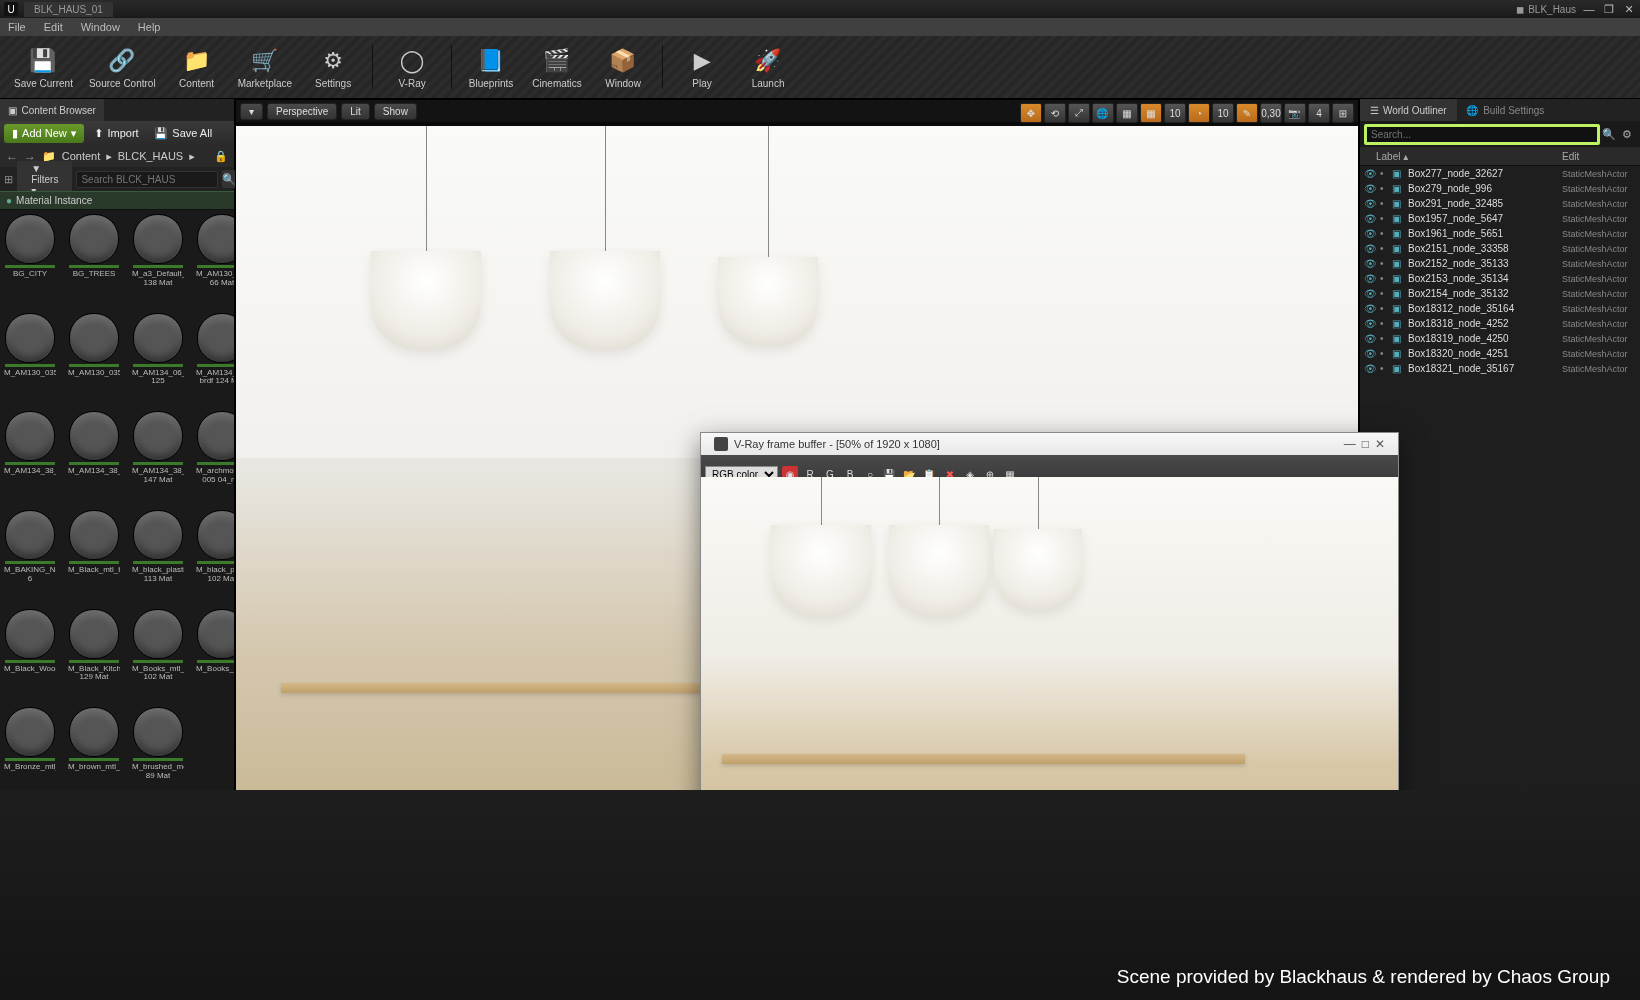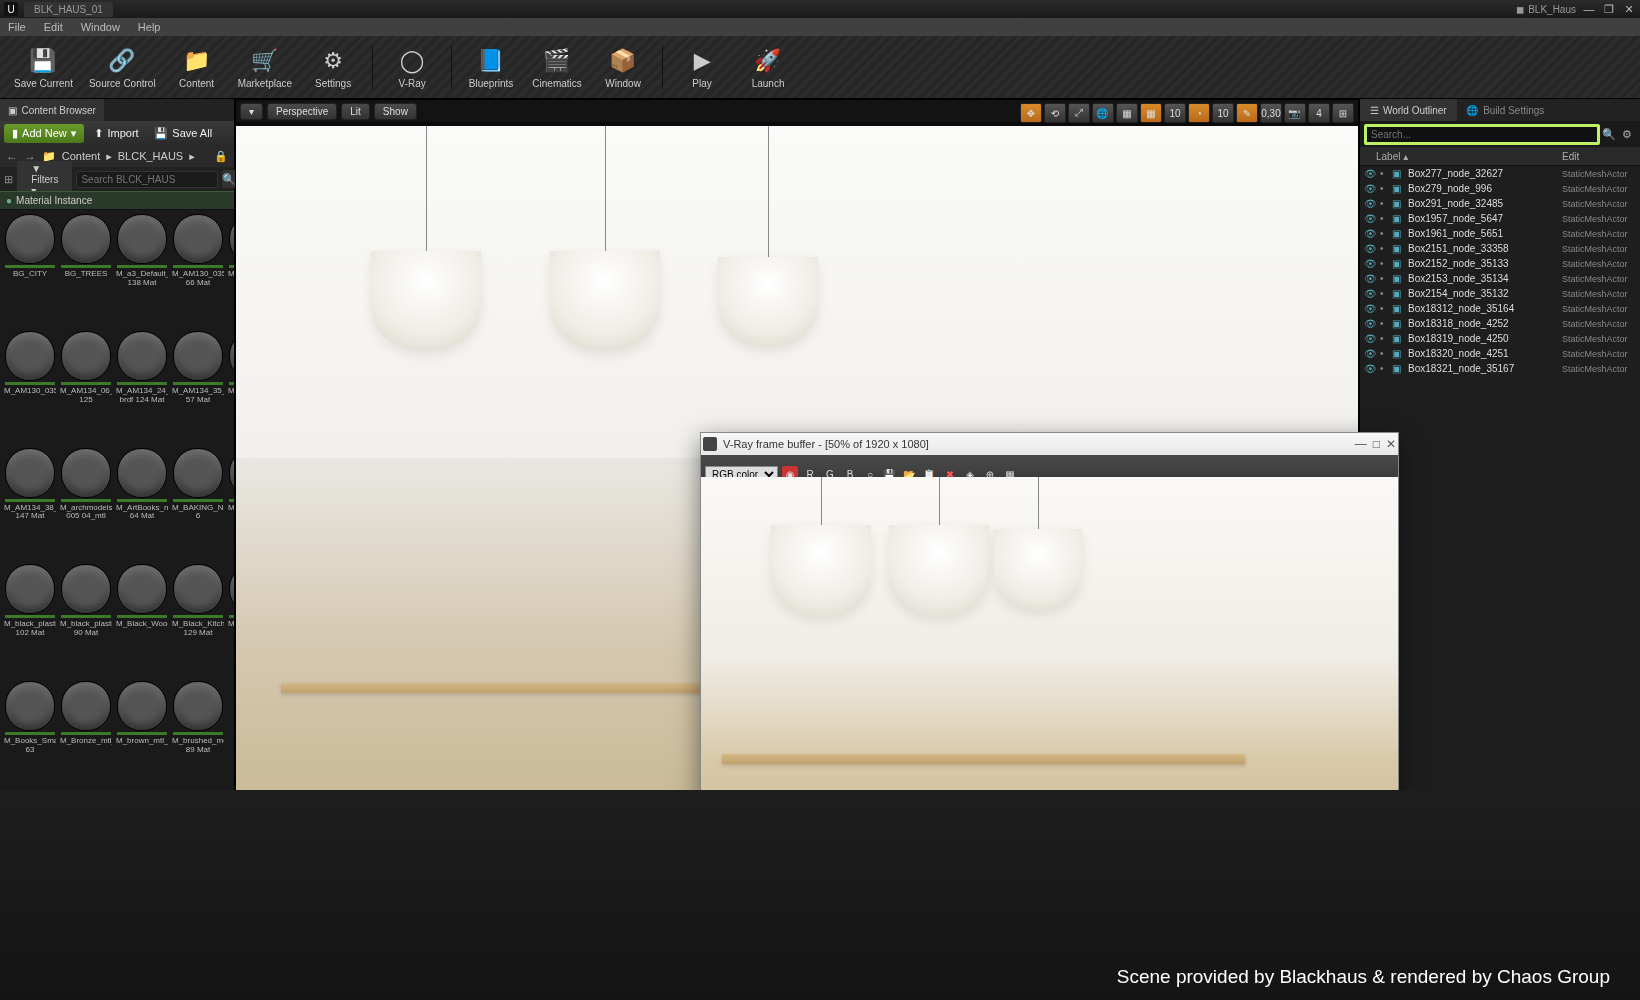--- a/index.html
+++ b/index.html
@@ -23,21 +23,21 @@
 .cb-toolbar{height:24px;background:linear-gradient(#3a3a3a,#2a2a2a);display:flex;align-items:center;padding:0 4px;gap:4px}
 .greenbtn{background:linear-gradient(#6a9a2a,#4a7a1a);color:#fff;padding:3px 8px;border-radius:3px;font-size:11px;display:flex;align-items:center;gap:4px}
 .toolbtn{padding:3px 6px;font-size:11px;color:#eee;display:flex;align-items:center;gap:4px}
 .cb-nav{height:22px;background:#2a2a2a;display:flex;align-items:center;padding:0 6px;gap:6px;font-size:11px;color:#ccc}
 .cb-nav .arrow{color:#999;font-size:12px}
 .cb-filter{height:24px;background:#222;display:flex;align-items:center;padding:0 4px;gap:4px}
 .cb-filter .filterbtn{background:#333;padding:2px 14px;font-size:10px;border-radius:2px}
 .cb-filter input{flex:1;background:#1a1a1a;border:1px solid #333;color:#888;padding:2px 4px;font-size:10px;border-radius:2px}
 .cb-filter .searchic{width:18px;height:18px;background:#333;display:flex;align-items:center;justify-content:center;border-radius:2px}
 .matinst{background:#2a3a2a;padding:3px 6px;font-size:10px;border-top:1px solid #3a5a3a;border-bottom:1px solid #111;display:flex;align-items:center;gap:4px}
-.grid{flex:1;overflow:auto;background:#1a1a1a;padding:4px;display:grid;grid-template-columns:repeat(6,1fr);gap:4px}
+.grid{flex:1;overflow:auto;background:#1a1a1a;padding:4px;display:grid;grid-template-columns:repeat(5,1fr);gap:12px}
 .thumb{display:flex;flex-direction:column;align-items:center}
 .thumb .sq{width:48px;height:48px;border-radius:24px;background:#555;border:1px solid #000;box-shadow:inset 0 4px 8px rgba(255,255,255,.2),inset 0 -4px 8px rgba(0,0,0,.5)}
 .thumb .bar{width:50px;height:3px;background:#3a7a2a;margin-top:1px}
 .thumb .lbl{font-size:8px;color:#bbb;text-align:center;line-height:1.1;margin-top:2px;width:52px;overflow:hidden;height:26px}
 .cb-status{height:20px;background:#222;display:flex;align-items:center;justify-content:space-between;padding:0 6px;font-size:10px;color:#aaa;border-top:1px solid #111}
 .viewport{flex:1;background:#0a0a0a;position:relative;border:1px solid #000}
 .vp-top{height:22px;background:rgba(20,20,20,.9);display:flex;align-items:center;padding:0 4px;gap:4px}
 .vp-chip{background:linear-gradient(#4a4a4a,#333);padding:2px 8px;border-radius:3px;font-size:10px;color:#ddd;border:1px solid #222}
 .vp-right{height:22px;position:absolute;right:4px;top:2px;display:flex;gap:2px;align-items:center}
 .vp-ic{width:20px;height:18px;background:linear-gradient(#555,#333);border:1px solid #222;border-radius:2px;display:flex;align-items:center;justify-content:center;font-size:10px;color:#ddd}
@@ -60,21 +60,21 @@
 .rp-head .c1{flex:1;padding-left:16px}
 .rp-head .c2{width:78px}
 .rp-list{flex:1;overflow:auto;font-size:10px}
 .rp-row{height:15px;display:flex;align-items:center;padding-left:4px;gap:4px}
 .rp-row .eye{width:12px;color:#5ab;font-size:10px}
 .rp-row .bullet{width:8px;color:#888}
 .rp-row .cube{width:12px;color:#5ab}
 .rp-row .name{flex:1;color:#ddd;overflow:hidden;white-space:nowrap}
 .rp-row .type{width:78px;color:#888;font-size:9px}
 .vfb{position:absolute;left:700px;top:432px;width:697px;height:462px;background:#e8e8e8;border:1px solid #888;box-shadow:0 8px 24px rgba(0,0,0,.5)}
-.vfb-title{height:22px;background:linear-gradient(#f8f8f8,#e8e8e8);display:flex;align-items:center;padding:0 2px;font-size:11px;color:#333;gap:6px}
+.vfb-title{height:22px;background:linear-gradient(#f8f8f8,#e8e8e8);display:flex;align-items:center;padding:0 13px;font-size:11px;color:#333;gap:6px}
 .vfb-title .logo{width:14px;height:14px;background:#444;border-radius:2px}
 .vfb-title .r{margin-left:auto;display:flex;gap:6px;color:#555;font-size:12px}
 .vfb-tb{height:38px;background:linear-gradient(#4a4a4a,#333);display:flex;align-items:center;padding:0 4px;gap:4px;font-size:10px;color:#ddd}
 .vfb-tb select{background:#ddd;border:1px solid #888;font-size:10px;padding:1px 2px}
 .vfb-tb .btn{width:16px;height:16px;display:flex;align-items:center;justify-content:center;border-radius:2px;font-size:10px}
 .vfb-render{position:absolute;top:44px;left:0;right:0;bottom:20px;background:linear-gradient(#faf9f6 0%,#f0ede6 45%,#d8c8a8 72%,#c8b890 100%);overflow:hidden}
 .vfb-status{position:absolute;bottom:0;left:0;right:0;height:20px;background:linear-gradient(#4a4a4a,#333);display:flex;align-items:center;padding:0 4px;gap:3px}
 .vfb-status .b{width:16px;height:14px;background:#555;border:1px solid #222;border-radius:2px}
 .footer{position:absolute;bottom:0;left:0;right:0;height:186px;background:linear-gradient(#1e1e1e,#141414);display:flex;align-items:flex-end;justify-content:flex-end;padding:12px 30px;font-size:19px;color:#fff;font-family:"Segoe UI",Arial}
 .s-chrome{background:radial-gradient(circle at 35% 30%,#fff,#aaa 40%,#444)}

